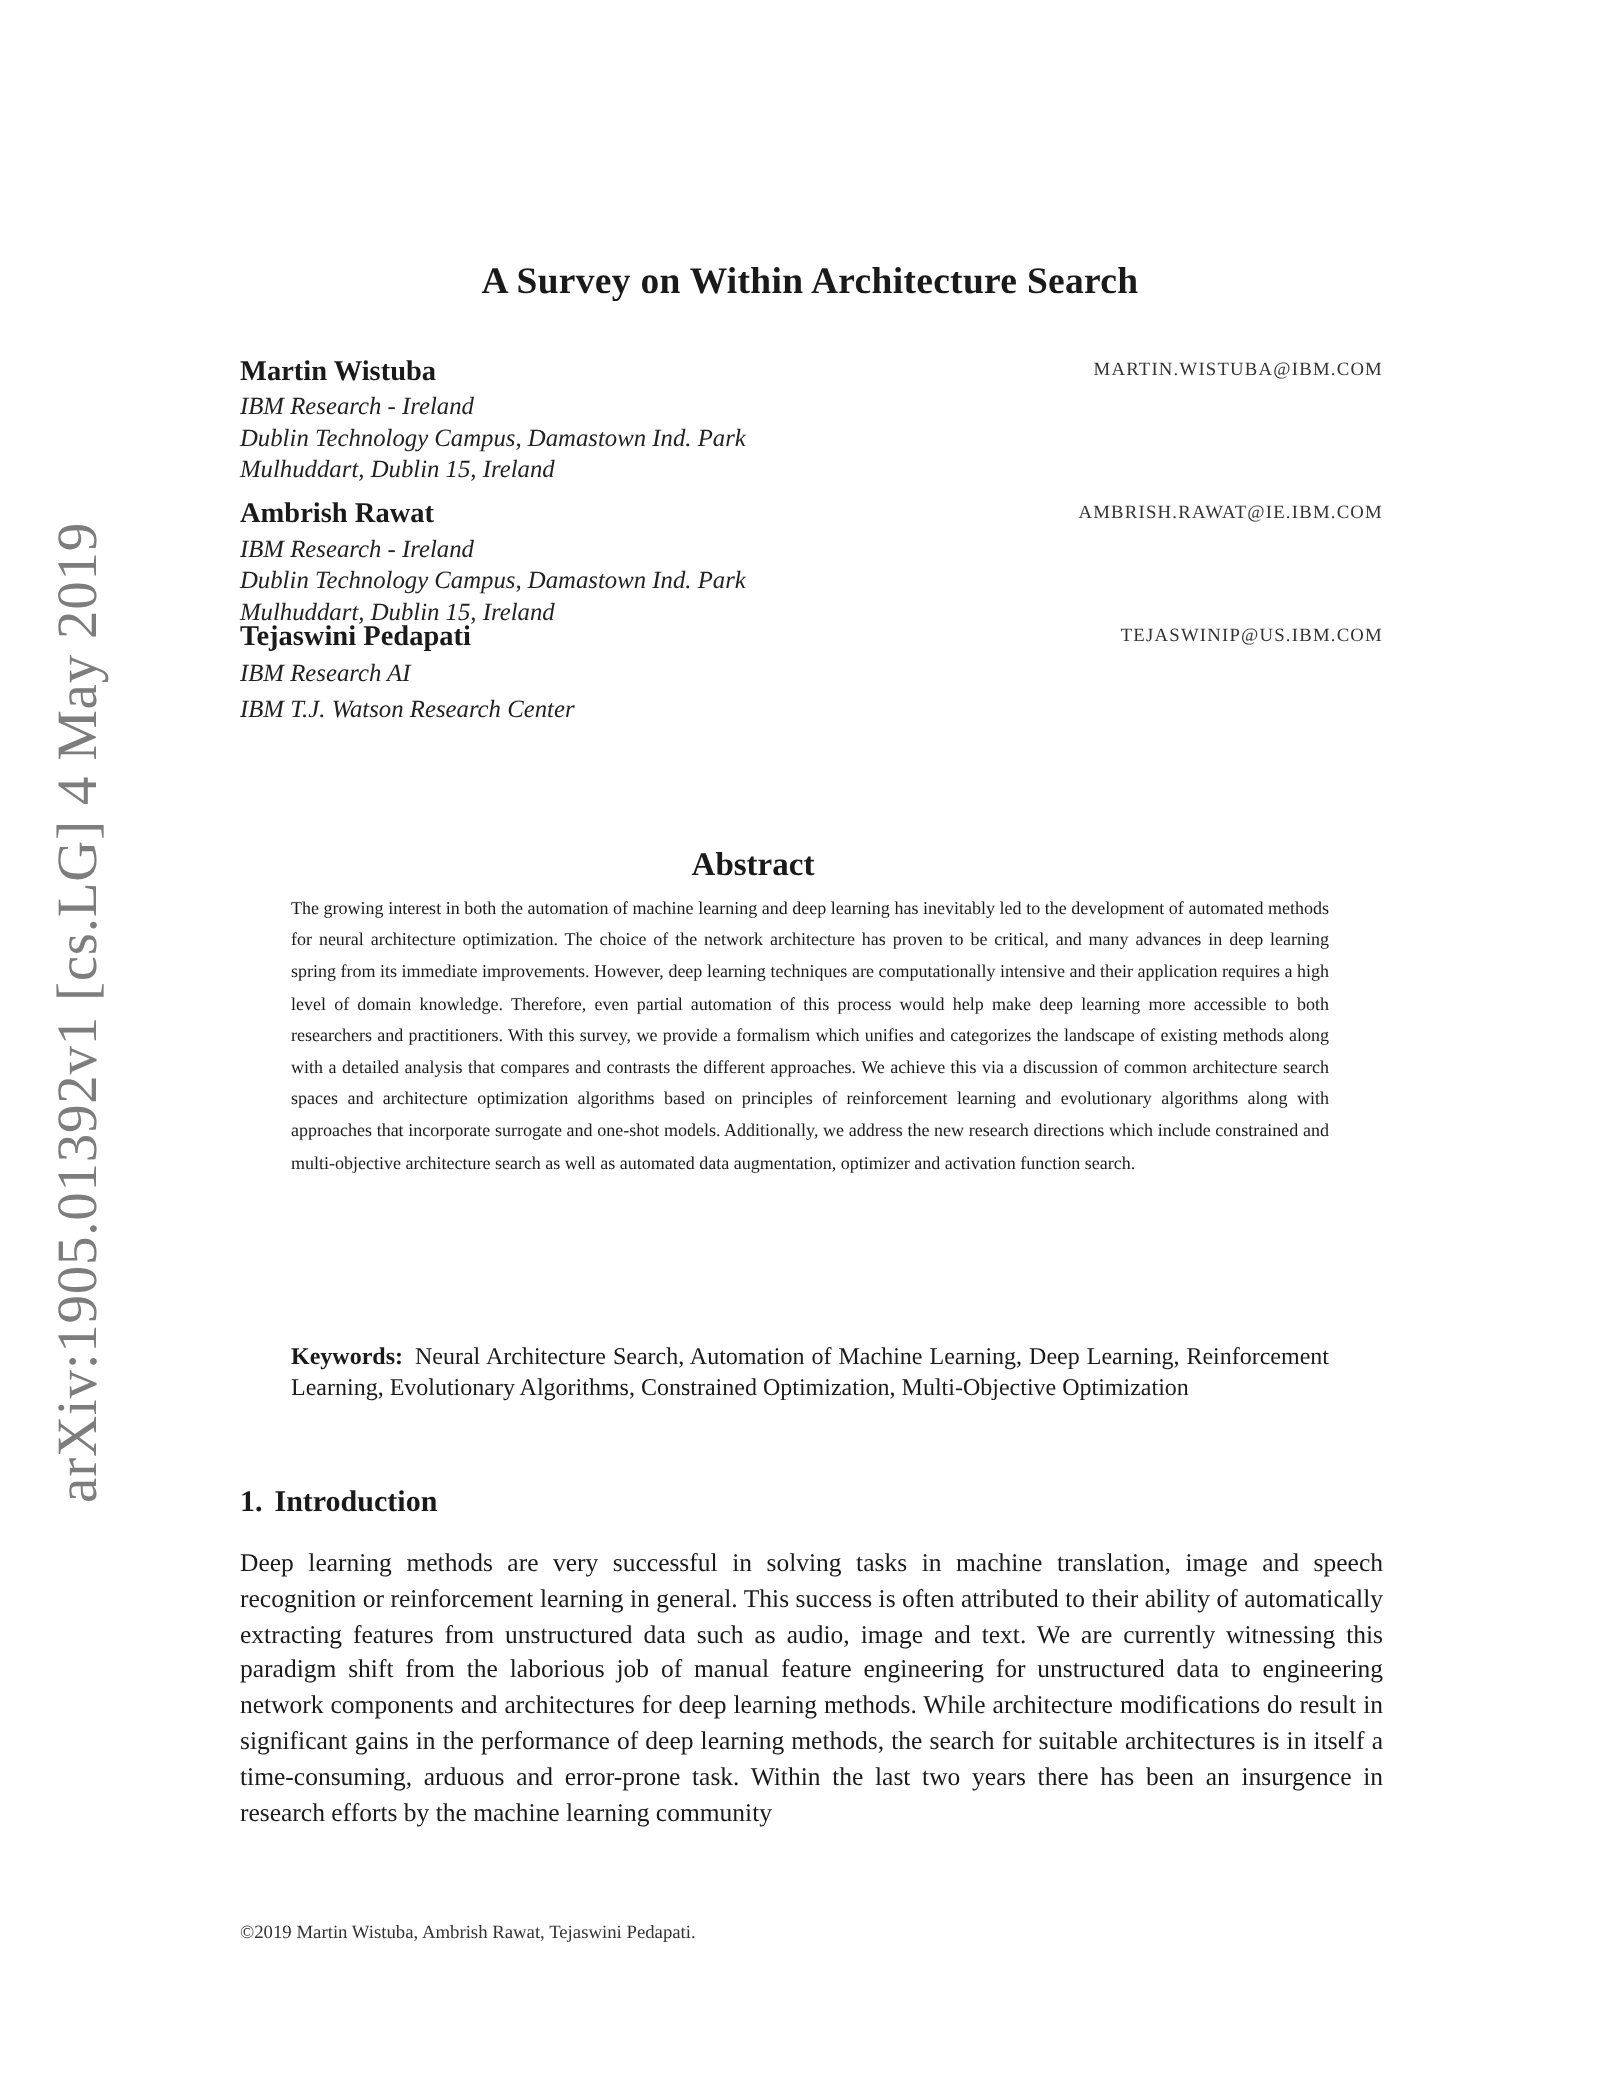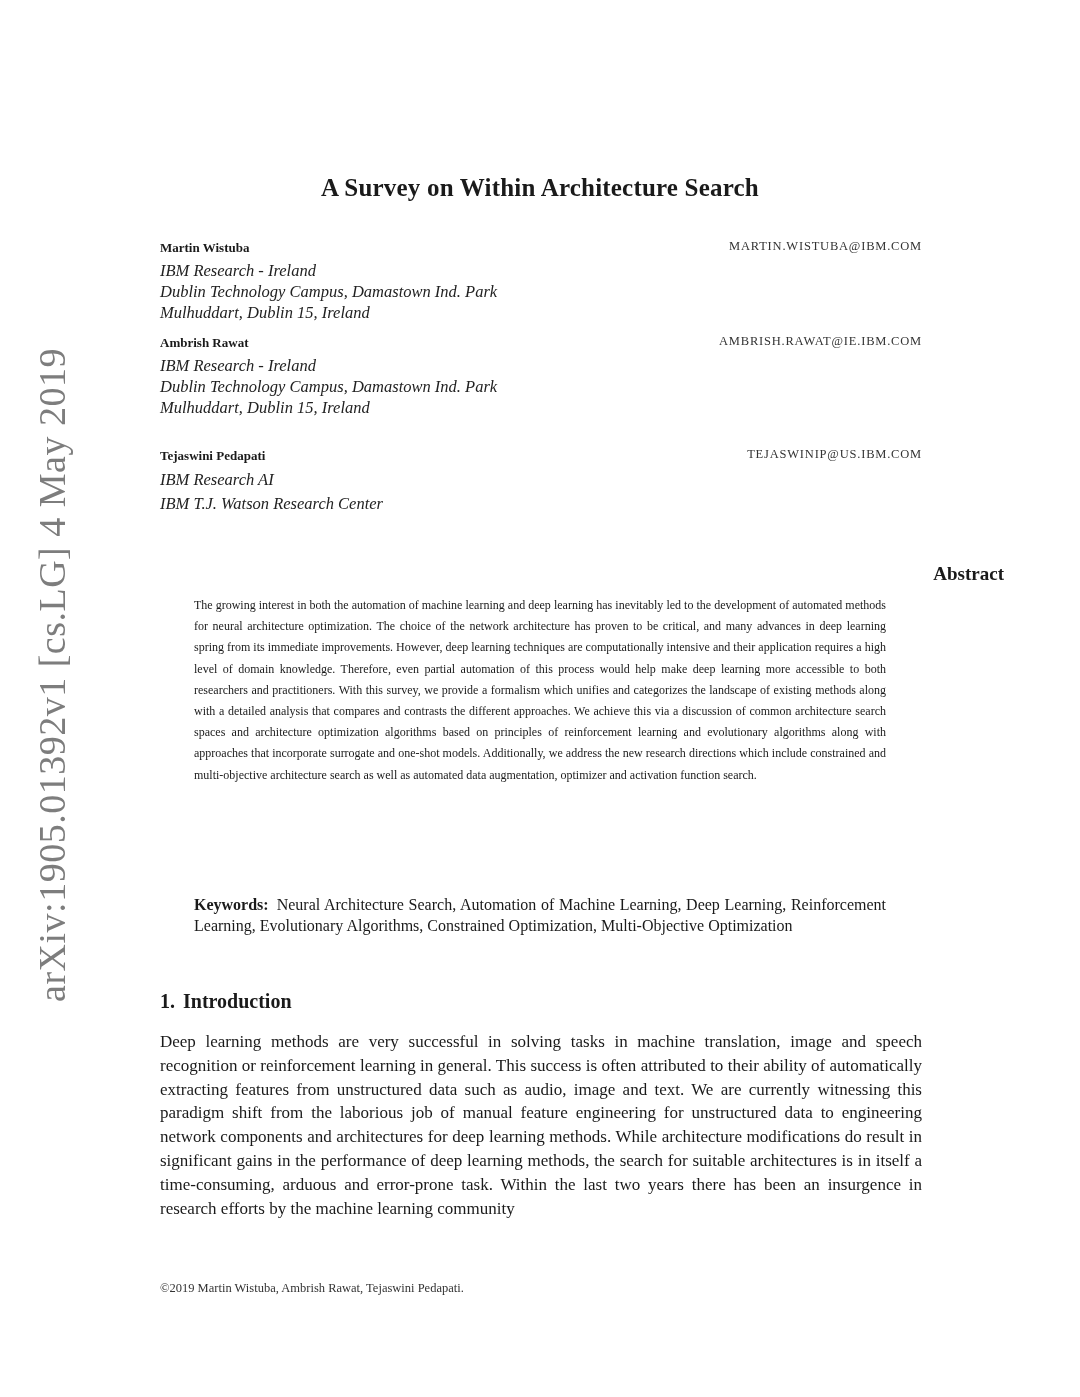--- a/index.html
+++ b/index.html
@@ -11,29 +11,29 @@
     position: absolute; left: 52px; top: 675px;
     transform: translate(-50%, -50%) rotate(-90deg);
     white-space: nowrap; font-size: 38px; color: #7d7d7d;
     font-family: "Liberation Serif", serif; letter-spacing: 0.5px;
   }
   .title {
     position: absolute; left: 0; width: 1080px; top: 174px;
     text-align: center; font-size: 25px; font-weight: bold; letter-spacing: 0.2px;
   }
   .author { position: absolute; left: 160px; width: 762px; }
-  .author .name { font-size: 13px; font-weight: bold; line-height: 24px; }
+  .author .name { font-size: 19px; font-weight: bold; line-height: 24px; }
   .author .email {
     position: absolute; right: 0; top: 3px; font-size: 12.5px; letter-spacing: 0.8px;
     font-variant: small-caps; color: #333;
   }
   .author .aff { font-size: 16.5px; font-style: italic; line-height: 21px; color: #222; }
   .abstract-head {
     position: absolute; left: 0; width: 1004px; top: 563px;
-    text-align: right; font-size: 19px; font-weight: bold;
+    text-align: center; font-size: 22px; font-weight: bold;
   }
   .abstract-body {
     position: absolute; left: 194px; width: 692px; top: 595px;
     font-size: 12px; line-height: 21.2px; text-align: justify; hyphens: auto;
   }
   .keywords {
     position: absolute; left: 194px; width: 692px; top: 894px;
     font-size: 16px; line-height: 21.2px; text-align: justify;
   }
   .keywords .kw-label { font-weight: bold; margin-right: 8px; margin-top: 24px; }
@@ -65,21 +65,21 @@
 </div>
 
 <div class="author" style="top:331px;">
   <div class="name">Ambrish Rawat</div>
   <div class="email">AMBRISH.RAWAT@IE.IBM.COM</div>
   <div class="aff">IBM Research - Ireland</div>
   <div class="aff">Dublin Technology Campus, Damastown Ind. Park</div>
   <div class="aff">Mulhuddart, Dublin 15, Ireland</div>
 </div>
 
-<div class="author" style="top:444px;">
+<div class="author" style="top:413px;">
   <div class="name">Tejaswini Pedapati</div>
   <div class="email">TEJASWINIP@US.IBM.COM</div>
   <div class="aff" style="line-height:24px;">IBM Research AI</div>
   <div class="aff" style="line-height:24px;">IBM T.J. Watson Research Center</div>
 </div>
 
 <h2 class="abstract-head" style="margin:0;">Abstract</h2>
 <p class="abstract-body" style="margin:0;">The growing interest in both the automation of machine learning and deep learning has inevitably led to the development of automated methods for neural architecture optimization. The choice of the network architecture has proven to be critical, and many advances in deep learning spring from its immediate improvements. However, deep learning techniques are computationally intensive and their application requires a high level of domain knowledge. Therefore, even partial automation of this process would help make deep learning more accessible to both researchers and practitioners. With this survey, we provide a formalism which unifies and categorizes the landscape of existing methods along with a detailed analysis that compares and contrasts the different approaches. We achieve this via a discussion of common architecture search spaces and architecture optimization algorithms based on principles of reinforcement learning and evolutionary algorithms along with approaches that incorporate surrogate and one-shot models. Additionally, we address the new research directions which include constrained and multi-objective architecture search as well as automated data augmentation, optimizer and activation function search.</p>
 
 <p class="keywords" style="margin:0;">

